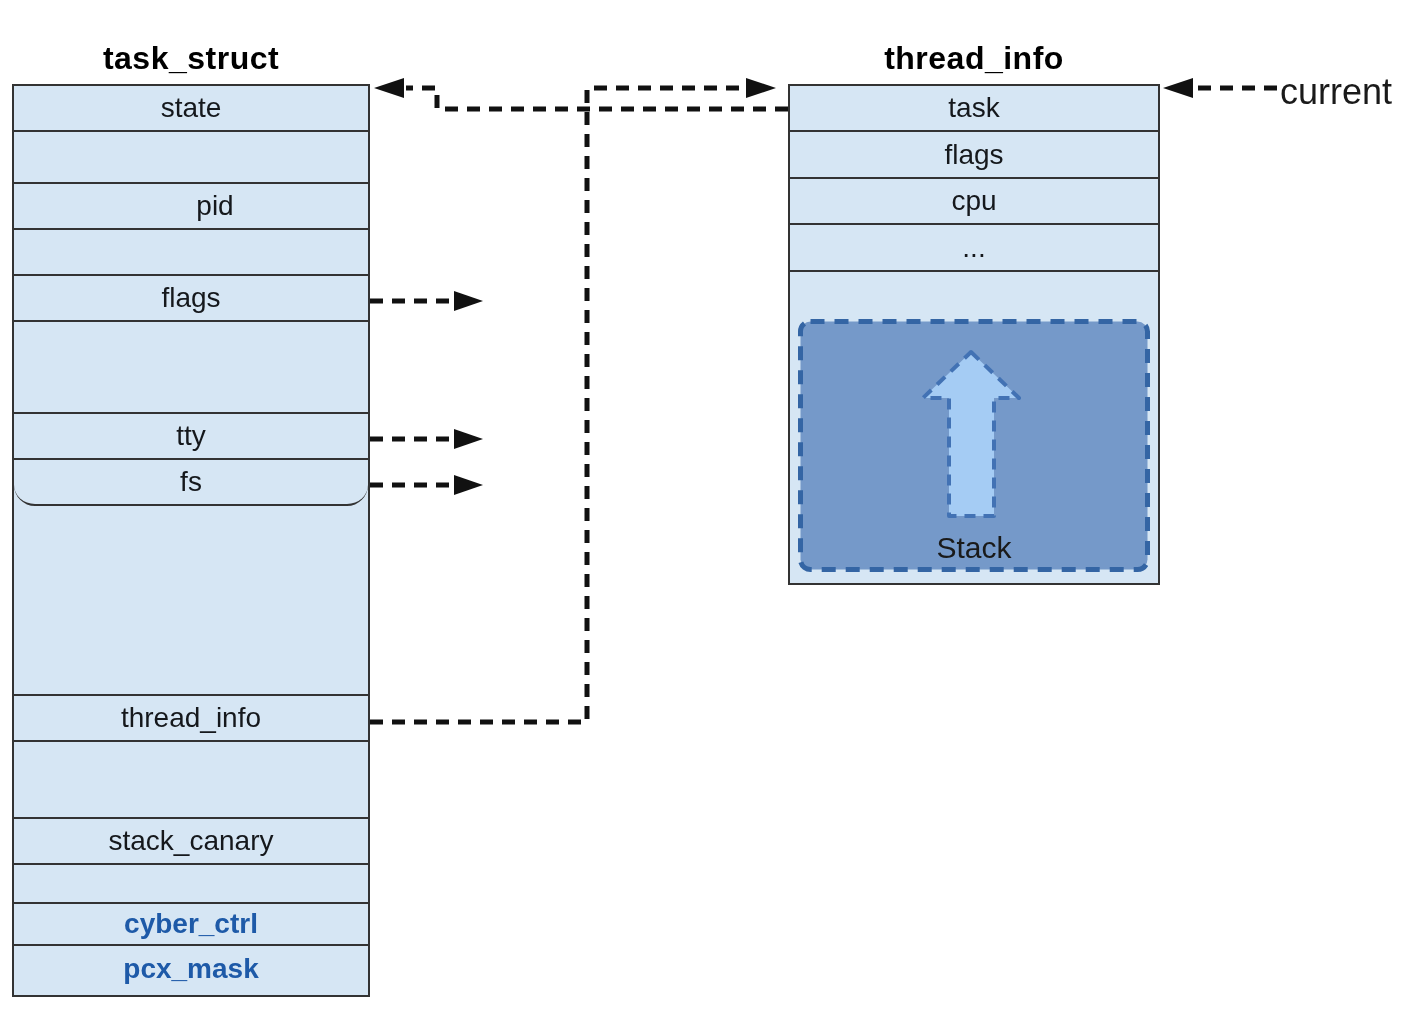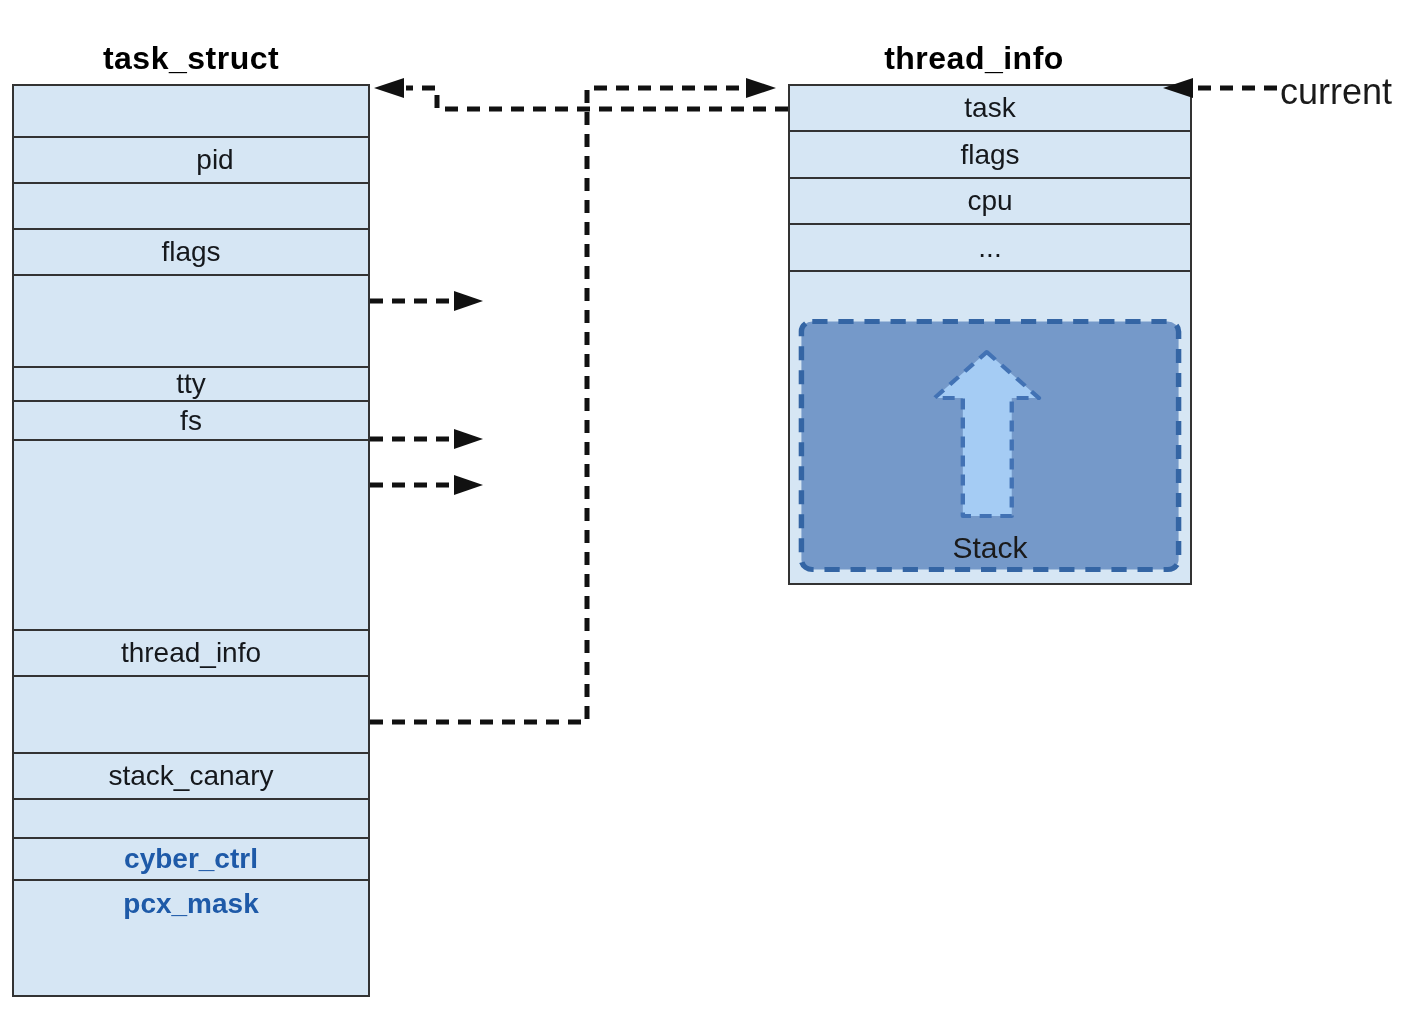--- a/index.html
+++ b/index.html
@@ -31,21 +31,21 @@
     letter-spacing:0.5px;
   }
   .struct-title.left{left:12px;width:358px;}
   .struct-title.right{left:788px;width:372px;}
   .struct-box{
     position:absolute;
     border:2px solid var(--box-border);
     background:var(--cell-fill);
   }
   .struct-box.left{left:12px;top:84px;width:358px;height:913px;}
-  .struct-box.right{left:788px;top:84px;width:404px;height:501px;}
+  .struct-box.right{left:788px;top:84px;width:372px;height:501px;}
   .row{
     display:flex;
     align-items:center;
     justify-content:center;
     border-bottom:2px solid var(--box-border);
     background:var(--cell-fill);
   }
   .row:last-child{border-bottom:none;}
   .row-label{
     font-size:28px;
@@ -90,39 +90,42 @@
 
 <div class="canvas">
 
   <div class="struct-title left">task_struct</div>
   <div class="struct-title right">thread_info</div>
 
   <div class="current-label">current</div>
 
   <div class="struct-box left">
 
+  <div class="row" style="height: 46px;">
+        <span class="row-label">state</span>
+      </div>
       <div class="row" style="height: 52px;">
         <span class="row-label"></span>
       </div>
       <div class="row" style="height: 46px; padding-left: 48px;">
         <span class="row-label">pid</span>
       </div>
       <div class="row" style="height: 46px;">
         <span class="row-label"></span>
       </div>
       <div class="row" style="height: 46px;">
         <span class="row-label">flags</span>
       </div>
       <div class="row" style="height: 92px;">
         <span class="row-label"></span>
       </div>
-      <div class="row" style="height: 34px;">
+      <div class="row" style="height: 46px;">
         <span class="row-label">tty</span>
       </div>
-      <div class="row" style="height: 39px;">
+      <div class="row" style="height: 46px; border-radius: 21px;">
         <span class="row-label">fs</span>
       </div>
       <div class="row" style="height: 190px;">
         <span class="row-label"></span>
       </div>
       <div class="row" style="height: 46px;">
         <span class="row-label">thread_info</span>
       </div>
       <div class="row" style="height: 77px;">
         <span class="row-label"></span>

